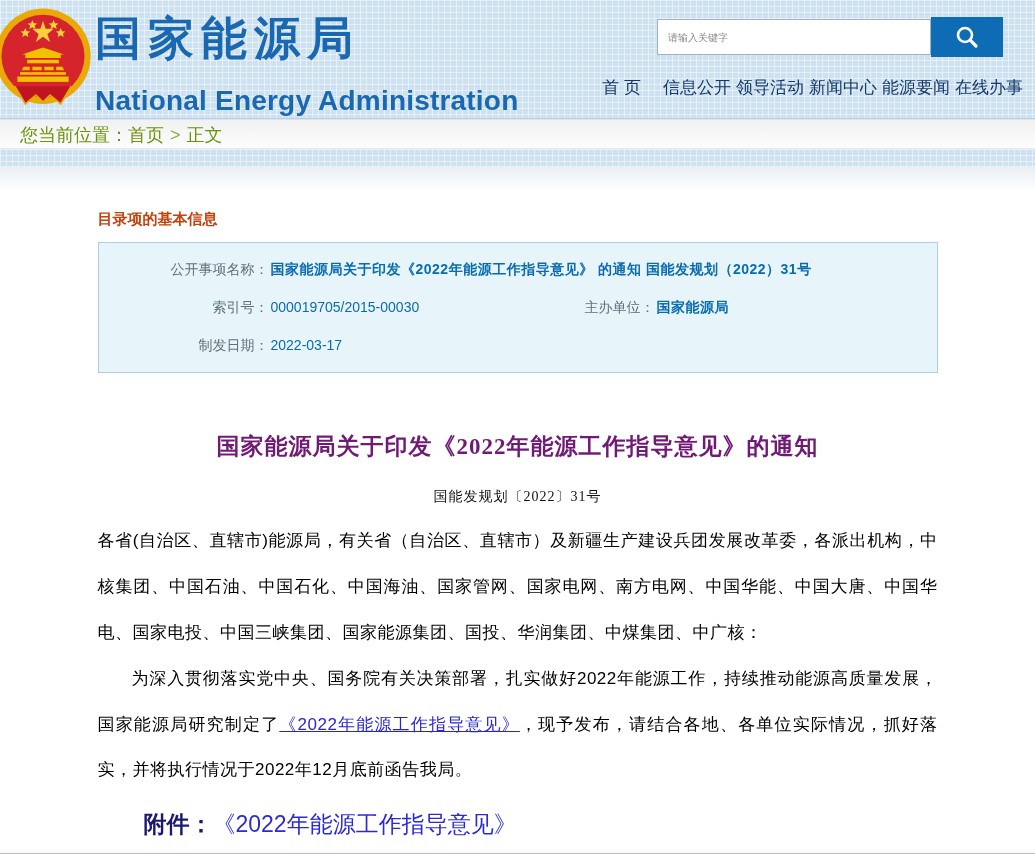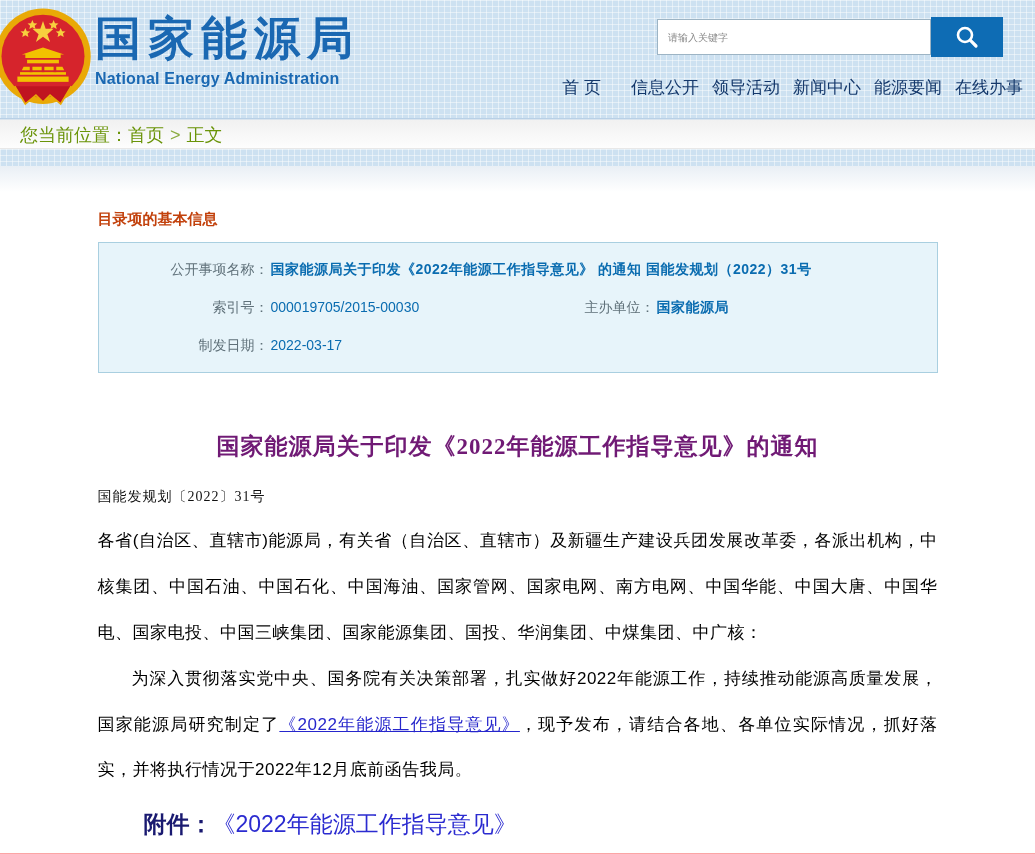--- a/index.html
+++ b/index.html
@@ -13,33 +13,33 @@
     background-image:
       linear-gradient(rgba(255,255,255,.45) 1px, transparent 1px),
       linear-gradient(90deg, rgba(255,255,255,.45) 1px, transparent 1px);
     background-size:6px 6px;
   }
   .site-header { position:relative; height:119px; border-bottom:1px solid #b9d0e6; }
   .logo { position:absolute; left:0; top:0; height:119px; display:block; text-decoration:none; cursor:pointer; }
   .emblem { position:absolute; left:-10px; top:5px; width:106px; height:106px; display:block; }
   .titles { position:absolute; left:95px; top:12px; white-space:nowrap; }
   .title-zh { display:block; font-size:46px; font-weight:bold; color:#1a68b2; letter-spacing:7px; line-height:1.15; }
-  .title-en { display:block; font-size:16px; font-weight:bold; color:#1a68b2; letter-spacing:.2px; margin-top:5px; }
+  .title-en { display:block; font-size:28px; font-weight:bold; color:#1a68b2; letter-spacing:.2px; margin-top:20px; }
 
   .search { position:absolute; right:32px; top:17px; display:flex; align-items:center; }
   .search input {
     width:274px; height:36px; border:1px solid #9db4c4; background:#fff;
     font-size:10px; color:#333; padding:0 10px; outline:none;
     font-family:"Liberation Sans", sans-serif;
   }
   .search input::placeholder { color:#8a8a8a; }
   .search button { width:72px; height:40px; border:0; background:#0e6cb4; cursor:pointer; display:flex; align-items:center; justify-content:center; }
 
   .main-nav { position:absolute; right:12px; top:76px; display:flex; align-items:center; white-space:nowrap; }
-  .main-nav a { text-decoration:none; color:#14386b; font-size:17px; margin-left:13px; cursor:pointer; }
+  .main-nav a { text-decoration:none; color:#14386b; font-size:17px; margin-left:5px; cursor:pointer; }
   .main-nav a.first { margin-left:0; margin-right:17px; }
 
   
   .breadcrumb-bar {
     height:30px; line-height:30px; padding-left:20px;
     background:linear-gradient(#f1f1f1, #fdfdfd);
     border-top:1px solid #d9e4ee; border-bottom:1px solid #e8e8e8;
     font-size:18px; color:#6a9409;
   }
   .breadcrumb-bar a { color:#6a9409; text-decoration:none; cursor:pointer; }
@@ -58,21 +58,21 @@
   .info-label.org { width:86px; }
   .info-value { color:#0a6cb0; padding-left:2px; }
   .info-value.name { font-weight:bold; letter-spacing:.5px; }
   .info-value.index { width:300px; flex:0 0 auto; }
 
   .doc-title {
     margin-top:58px; text-align:center; font-family:"Liberation Serif", serif;
     font-size:23px; font-weight:bold; color:#701a75; letter-spacing:1px;
   }
   .doc-number {
-    margin-top:26px; text-align:left; font-family:"Liberation Serif", serif;
+    margin-top:26px; text-align:center; font-family:"Liberation Serif", serif;
     font-size:14px; color:#111; letter-spacing:1px;
   }
   .para {
     margin-top:12px; font-size:17px; color:#000; line-height:2.7; text-align:justify; letter-spacing:.5px;
   }
   .para.indent { text-indent:2em; margin-top:0; }
   .inline-link { color:#2626cc; text-decoration:underline; cursor:pointer; }
   .attachment { margin-top:6px; font-size:23px; line-height:2.2; text-indent:2em; }
   .attachment-label { color:#191970; font-weight:bold; }
   .attachment-link { color:#2b2bd0; text-decoration:none; cursor:pointer; }

